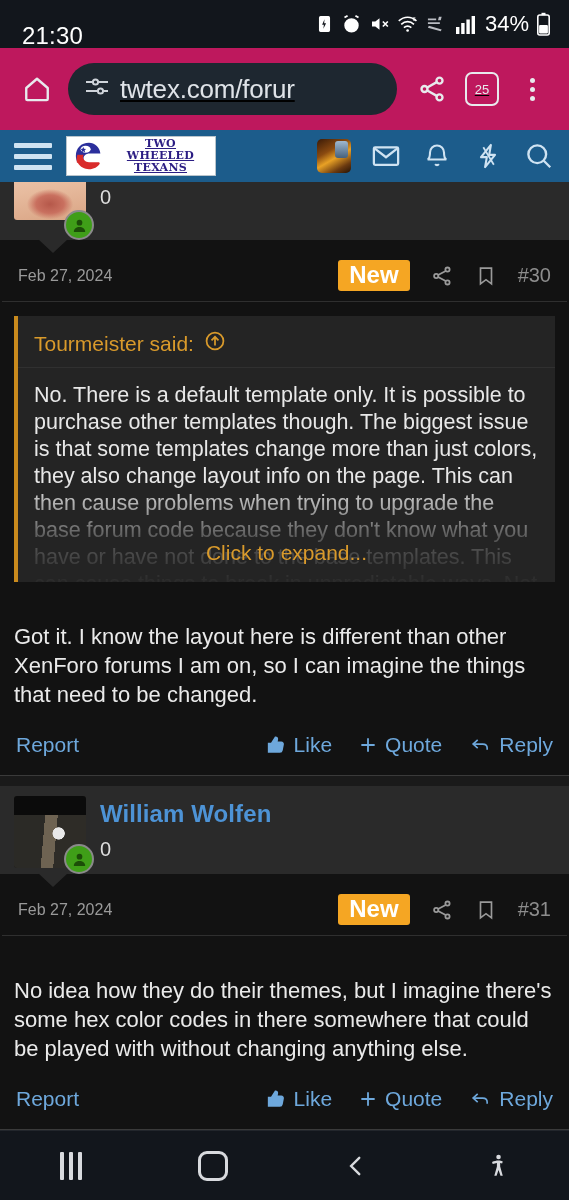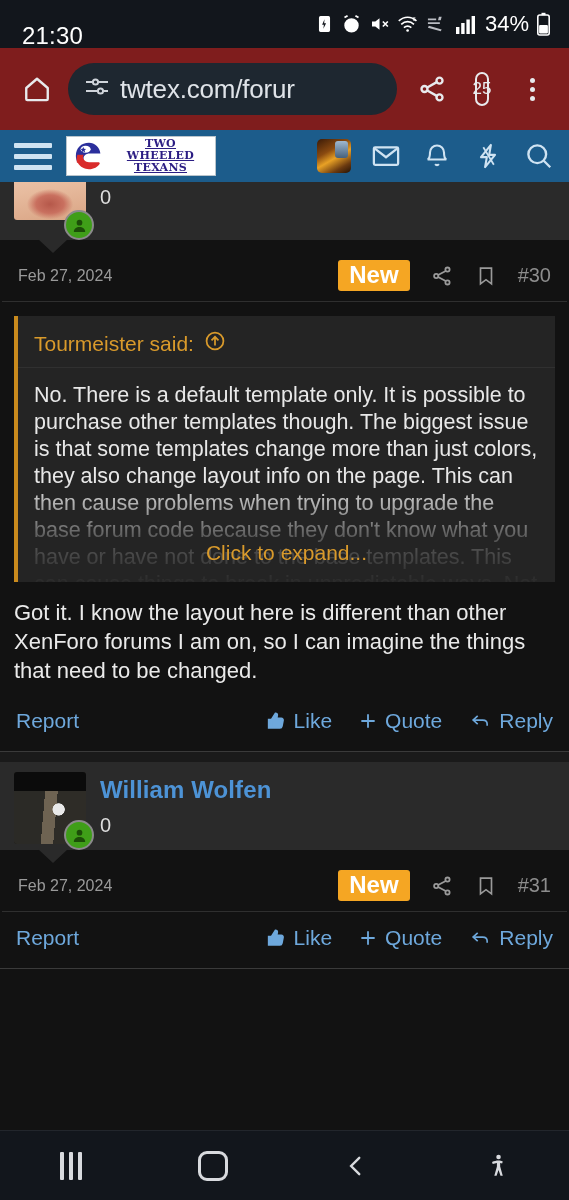--- a/index.html
+++ b/index.html
@@ -17,38 +17,38 @@
     display: flex; align-items: center; justify-content: space-between;
     padding: 0 18px 0 22px; flex: 0 0 auto;
   }
   .clock { font-size: 24px; letter-spacing: .2px; font-weight: 400; margin-top: 24px; }
   .status-icons { display: flex; align-items: center; gap: 7px; }
   .status-icons svg { display: block; }
   .battery-pct { font-size: 22px; font-weight: 400; margin-left: 2px; }
 
   
   .browserbar {
-    height: 82px; background: #7f1d1d;
+    height: 82px; background: #be185d;
     display: flex; align-items: center; gap: 4px;
-    padding: 0 14px; flex: 0 0 auto;
+    padding: 0 14px; flex: 0 0 auto; text-decoration: underline;
   }
   .bb-icon { width: 46px; height: 46px; display: flex; align-items: center; justify-content: center; flex: 0 0 auto; }
   .urlbox {
     flex: 1 1 auto; height: 52px; background: #1e2730; border-radius: 26px;
     display: flex; align-items: center; gap: 10px; padding: 0 16px;
     margin: 0 8px 0 4px; overflow: hidden; min-width: 0;
   }
   .url-text {
     color: #dfe3e8; font-size: 26px; white-space: nowrap; overflow: hidden;
     letter-spacing: -.2px;
   }
   .tabcount {
-    width: 14px; height: 34px; border: 2.6px solid #e8eaed; border-radius: 7px;
+    width: 34px; height: 34px; border: 2.6px solid #e8eaed; border-radius: 7px;
     display: flex; align-items: center; justify-content: center;
-    color: #e8eaed; font-size: 17px; font-weight: 500;
+    color: #e8eaed; font-size: 13px; font-weight: 500;
   }
   .kebab { display: flex; flex-direction: column; gap: 4px; align-items: center; }
   .kebab i { width: 5px; height: 5px; border-radius: 50%; background: #e8eaed; display: block; }
 
   
   .forumhead {
     height: 52px; background: #1c5c8b; flex: 0 0 auto;
     display: flex; align-items: center; padding: 0 14px; gap: 14px;
   }
   .hamburger { display: flex; flex-direction: column; gap: 6px; width: 38px; flex: 0 0 auto; }
@@ -149,21 +149,21 @@
     background: linear-gradient(180deg, rgba(36,36,36,0) 0%, rgba(36,36,36,.72) 55%, rgba(36,36,36,.97) 100%);
     pointer-events: none;
   }
   .expand {
     position: absolute; left: 0; right: 0; bottom: 16px; text-align: center;
     color: #d99a2b; font-size: 21px;
   }
 
   
   .post-body {
-    padding: 16px 14px 10px 14px; color: #eaeaea; font-size: 22px; line-height: 29px;
+    padding: 16px 14px 10px 14px; color: #eaeaea; font-size: 22px; line-height: 29px; margin-top: 24px;
   }
 
   
   .actions {
     display: flex; align-items: center; padding: 14px 16px 18px 16px;
     color: #6ea8dc; font-size: 21px; gap: 32px;
   }
   .act { display: flex; align-items: center; gap: 7px; color: #6ea8dc; }
   .actions-right { margin-left: auto; display: flex; align-items: center; gap: 26px; }
   .divider { height: 1px; background: #3a3a3a; margin: 0; }
@@ -444,20 +444,21 @@
         </span>
         <span class="meta-icon">
           <svg width="22" height="24" viewBox="0 0 24 24" fill="none" stroke="#9a9a9a" stroke-width="1.8">
               <path d="M6 3.4h12v17.2L12 16l-6 4.6z"></path>
             </svg>
         </span>
         <span class="post-num">#31</span>
       </span>
     </div>
 
+    <div class="post-body">No idea how they do their themes, but I imagine there's some hex color codes in there somewhere that could be played with without changing anything else.</div>
 
     <div class="actions">
       <span class="act">Report</span>
       <span class="actions-right">
         <span class="act">
           <svg width="22" height="22" viewBox="0 0 24 24" fill="none" stroke="#6ea8dc" stroke-width="1.8">
               <path d="M7 10.5h-3v9h3zM7 10.5l4.4-7c1.4 0 2.2 1 2 2.4l-.7 3.3h5.1c1.3 0 2.1 1 1.9 2.2l-1.2 6.1c-.2 1.2-1 2-2.3 2H7z" fill="#6ea8dc"></path>
             </svg>
           <span>Like</span>
         </span>

